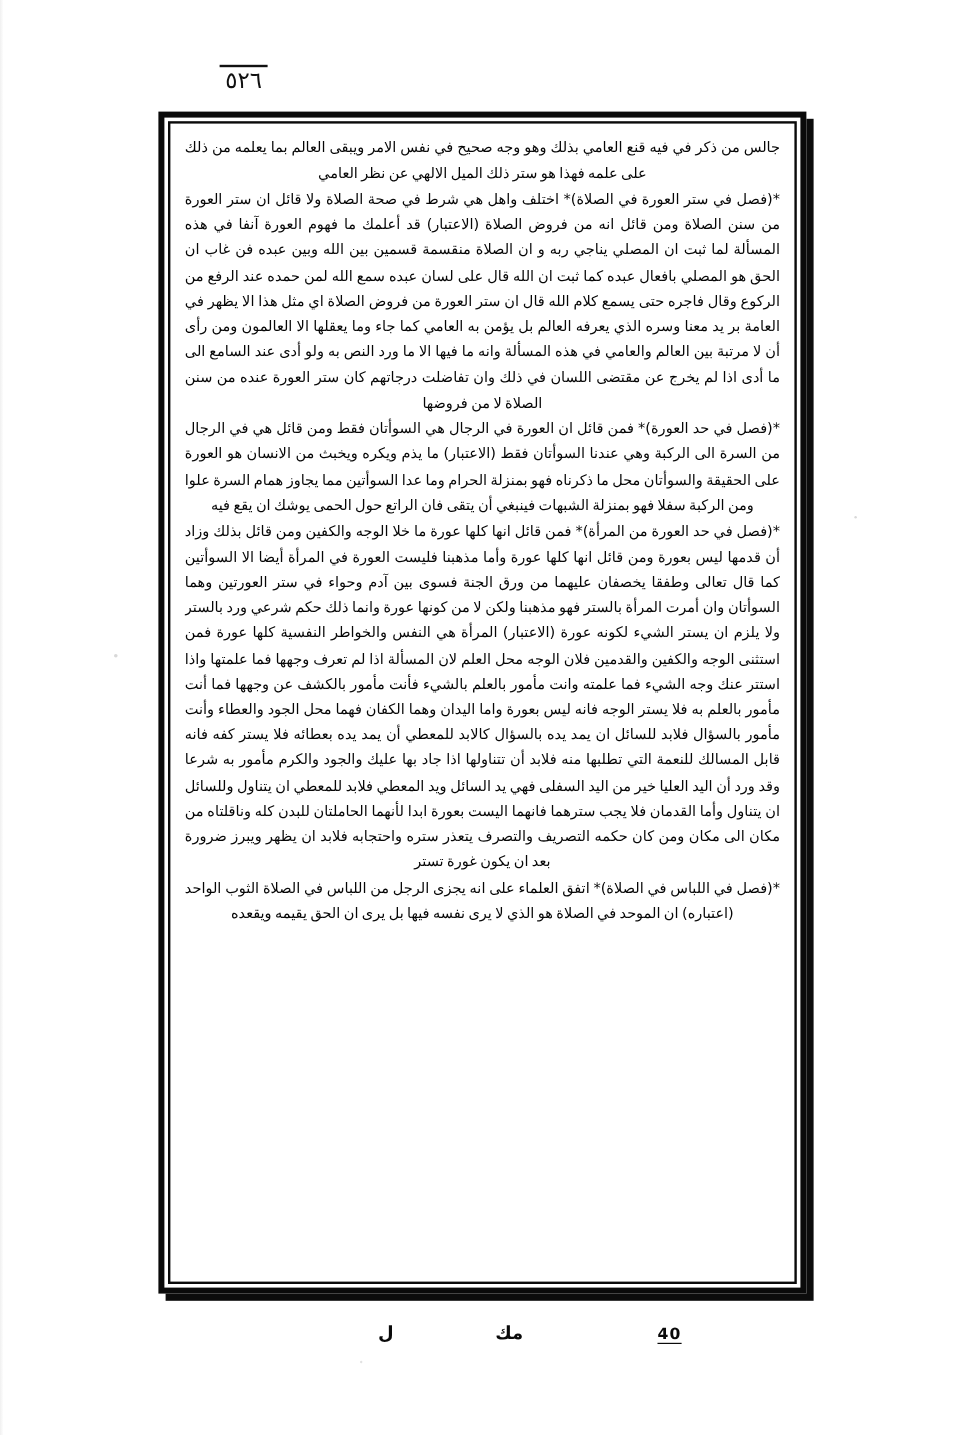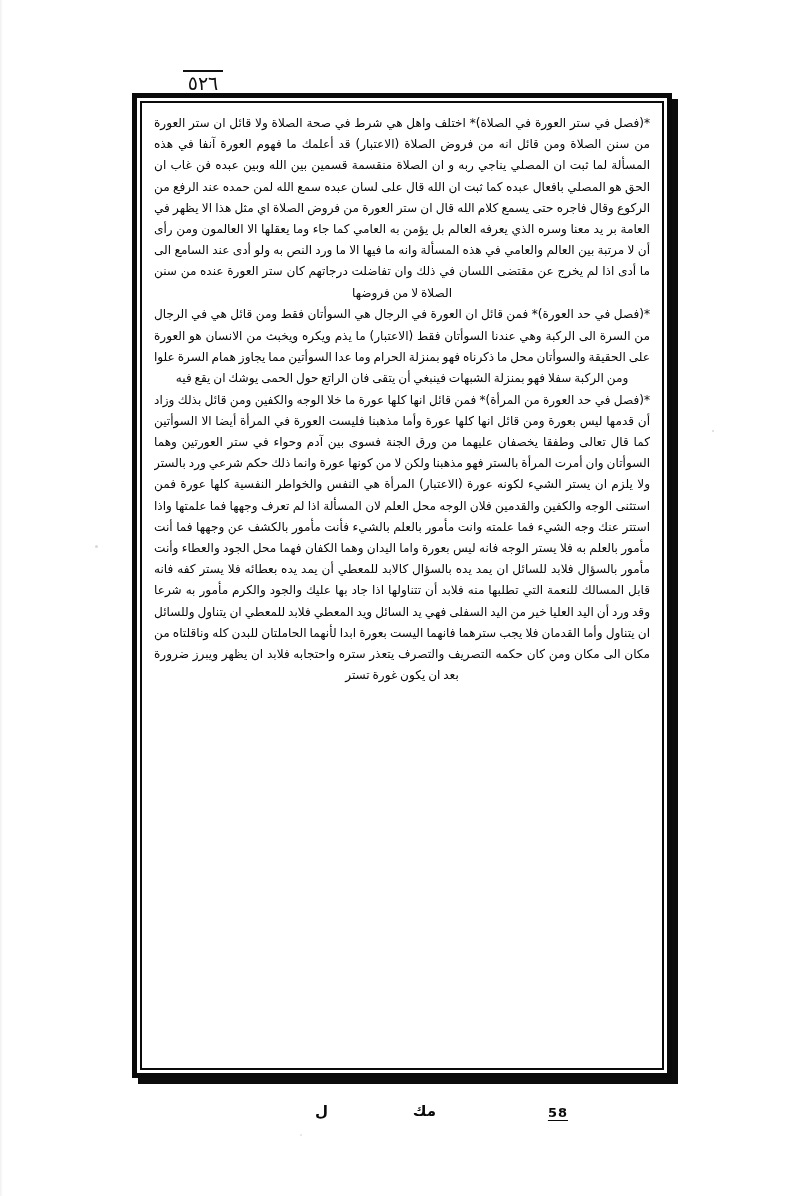--- a/index.html
+++ b/index.html
@@ -29,21 +29,21 @@
     position: absolute;
     border-radius: 50%;
     background: #d8d8d8;
     pointer-events: none;
   }
 
   
   .folio {
     position: absolute;
     left: 168px;
-    top: 70px;
+    top: 54px;
     width: 70px;
     text-align: center;
     color: #111;
     font-size: 19px;
     line-height: 1;
     letter-spacing: 1px;
     direction: rtl;
   }
   .folio .bar {
     display: block;
@@ -166,27 +166,29 @@
   <div class="folio">
     <span class="bar"></span>
     <span>٥٢٦</span>
   </div>
 
   <div class="frame-shadow"></div>
   <div class="frame">
     <div class="frame-inner">
 
       <div class="text-body">
+        <p class="para">جالس من ذكر في فيه قنع العامي بذلك وهو وجه صحيح في نفس الامر ويبقى العالم بما يعلمه من ذلك على علمه فهذا هو ستر ذلك الميل الالهي عن نظر العامي</p>
         <p class="para section-head">*(فصل في ستر العورة في الصلاة)* اختلف واهل هي شرط في صحة الصلاة ولا قائل ان ستر العورة من سنن الصلاة ومن قائل انه من فروض الصلاة (الاعتبار) قد أعلمك ما فهوم العورة آنفا في هذه المسألة لما ثبت ان المصلي يناجي ربه و ان الصلاة منقسمة قسمين بين الله وبين عبده فن غاب ان الحق هو المصلي بافعال عبده كما ثبت ان الله قال على لسان عبده سمع الله لمن حمده عند الرفع من الركوع وقال فاجره حتى يسمع كلام الله قال ان ستر العورة من فروض الصلاة اي مثل هذا الا يظهر في العامة بر يد معنا وسره الذي يعرفه العالم بل يؤمن به العامي كما جاء وما يعقلها الا العالمون ومن رأى أن لا مرتبة بين العالم والعامي في هذه المسألة وانه ما فيها الا ما ورد النص به ولو أدى عند السامع الى ما أدى اذا لم يخرج عن مقتضى اللسان في ذلك وان تفاضلت درجاتهم كان ستر العورة عنده من سنن الصلاة لا من فروضها</p>
         <p class="para section-head">*(فصل في حد العورة)* فمن قائل ان العورة في الرجال هي السوأتان فقط ومن قائل هي في الرجال من السرة الى الركبة وهي عندنا السوأتان فقط (الاعتبار) ما يذم ويكره ويخبث من الانسان هو العورة على الحقيقة والسوأتان محل ما ذكرناه فهو بمنزلة الحرام وما عدا السوأتين مما يجاوز همام السرة علوا ومن الركبة سفلا فهو بمنزلة الشبهات فينبغي أن يتقى فان الراتع حول الحمى يوشك ان يقع فيه</p>
         <p class="para section-head">*(فصل في حد العورة من المرأة)* فمن قائل انها كلها عورة ما خلا الوجه والكفين ومن قائل بذلك وزاد أن قدمها ليس بعورة ومن قائل انها كلها عورة وأما مذهبنا فليست العورة في المرأة أيضا الا السوأتين كما قال تعالى وطفقا يخصفان عليهما من ورق الجنة فسوى بين آدم وحواء في ستر العورتين وهما السوأتان وان أمرت المرأة بالستر فهو مذهبنا ولكن لا من كونها عورة وانما ذلك حكم شرعي ورد بالستر ولا يلزم ان يستر الشيء لكونه عورة (الاعتبار) المرأة هي النفس والخواطر النفسية كلها عورة فمن استثنى الوجه والكفين والقدمين فلان الوجه محل العلم لان المسألة اذا لم تعرف وجهها فما علمتها واذا استتر عنك وجه الشيء فما علمته وانت مأمور بالعلم بالشيء فأنت مأمور بالكشف عن وجهها فما أنت مأمور بالعلم به فلا يستر الوجه فانه ليس بعورة واما اليدان وهما الكفان فهما محل الجود والعطاء وأنت مأمور بالسؤال فلابد للسائل ان يمد يده بالسؤال كالابد للمعطي أن يمد يده بعطائه فلا يستر كفه فانه قابل المسالك للنعمة التي تطلبها منه فلابد أن تتناولها اذا جاد بها عليك والجود والكرم مأمور به شرعا وقد ورد أن اليد العليا خير من اليد السفلى فهي يد السائل ويد المعطي فلابد للمعطي ان يتناول وللسائل ان يتناول وأما القدمان فلا يجب سترهما فانهما اليست بعورة ابدا لأنهما الحاملتان للبدن كله وناقلتاه من مكان الى مكان ومن كان حكمه التصريف والتصرف يتعذر ستره واحتجابه فلابد ان يظهر ويبرز ضرورة بعد ان يكون غورة تستر</p>
+        <p class="para section-head">*(فصل في اللباس في الصلاة)* اتفق العلماء على انه يجزى الرجل من اللباس في الصلاة الثوب الواحد (اعتباره) ان الموحد في الصلاة هو الذي لا يرى نفسه فيها بل يرى ان الحق يقيمه ويقعده</p>
       </div>
 
     </div>
   </div>
 
   <div class="footer">
-    <span class="footer-sig sig-right">58</span>
+    <span class="footer-sig sig-right">40</span>
     <span class="footer-sig sig-mid">مك</span>
     <span class="footer-sig sig-left">ل</span>
   </div>
 
 </div>
 
 </body></html>

